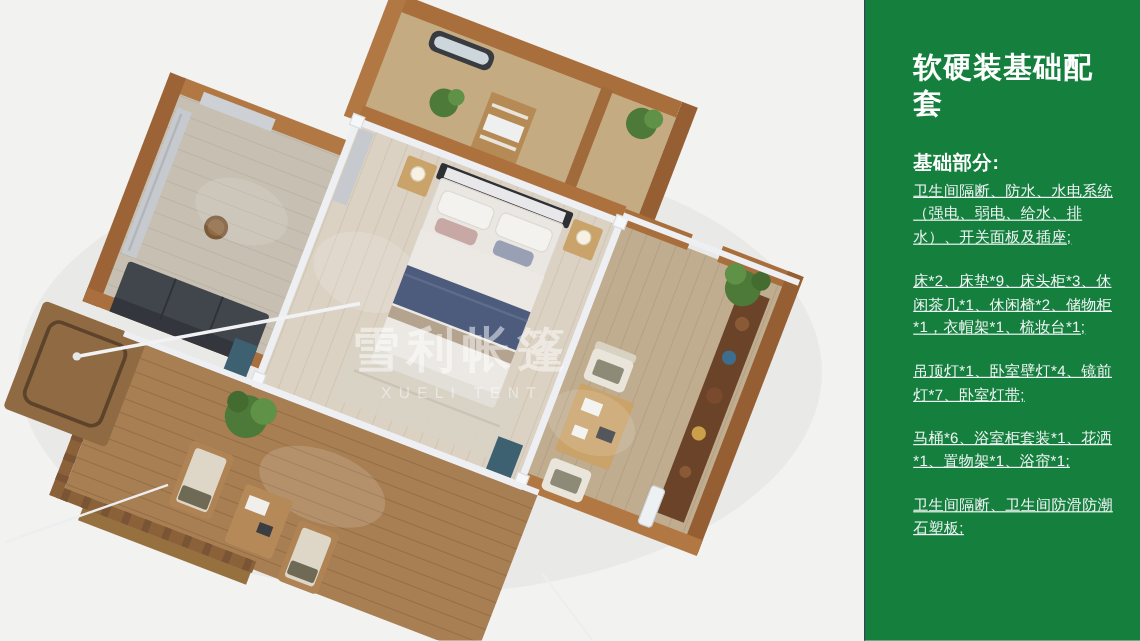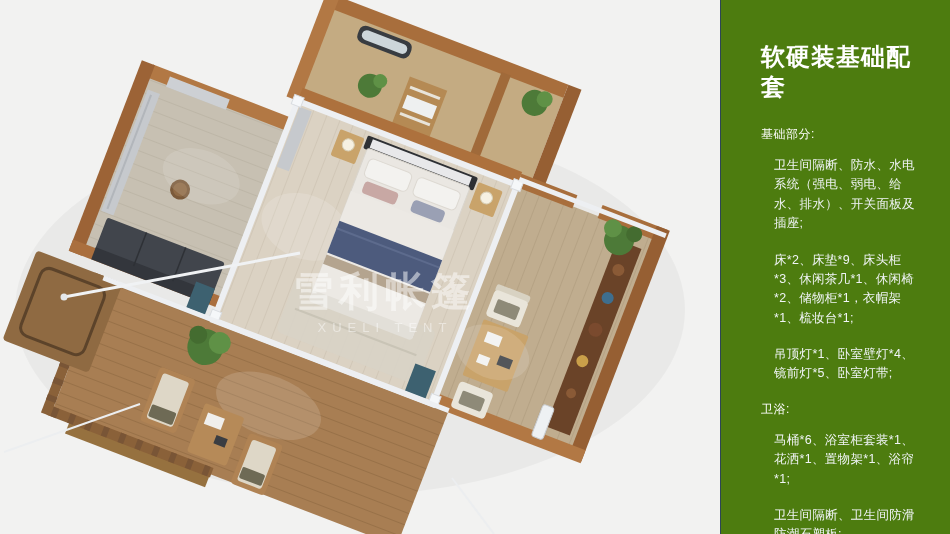--- a/index.html
+++ b/index.html
@@ -17,24 +17,24 @@
     flex:0 0 230px;width:230px;height:534px;background:#3a5568;color:#ffffff;
     box-sizing:border-box;padding:42px 20px 0 22px;
     border-left:1px solid #2e4656;
   }
   .sidebar h1{
     font-size:24px;line-height:1.25;font-weight:700;margin:0 0 24px 0;
     letter-spacing:1px;color:#ffffff;
   }
   .section{margin:0 0 17px 0;}
   .section h2{
-    font-size:12px;font-weight:400;margin:0 0 3px 0;color:#ffffff;letter-spacing:.5px;
+    font-size:16px;font-weight:700;margin:0 0 3px 0;color:#ffffff;letter-spacing:.5px;
   }
   .section p{
-    font-size:12.5px;line-height:1.55;margin:13px;color:#f0f4f6;letter-spacing:.3px;
+    font-size:12.5px;line-height:1.55;margin:0;color:#f0f4f6;letter-spacing:.3px;text-decoration:underline;
   }
   .wm-cn{font-size:40px;font-weight:700;letter-spacing:6px;}
   .wm-en{font-size:13px;letter-spacing:6px;}
 </style>
 </head>
 <body>
 
 <div class="stage">
 
   <div class="canvas-area" style="background: rgb(242, 242, 241);">
@@ -246,38 +246,37 @@
         <line x1="452" y1="478" x2="494" y2="534" stroke="#eceef0" stroke-width="2"></line>
       </g>
 
       <g text-anchor="middle" fill="#ffffff">
         <text x="385" y="305" class="wm-cn" opacity="0.5">雪利帐篷</text>
         <text x="385" y="332" class="wm-en" opacity="0.45">XUELI TENT</text>
       </g>
     </svg>
   </div>
 
-  <div class="sidebar" style="background: #4d7c0f; padding-left: 40px;">
+  <div class="sidebar" style="background: #15803d; padding-left: 40px;">
     <h1>软硬装基础配套</h1>
 
     <div class="section">
       <h2>基础部分:</h2>
       <p>卫生间隔断、防水、水电系统（强电、弱电、给水、排水）、开关面板及插座;</p>
     </div>
 
     <div class="section">
       <p>床*2、床垫*9、床头柜*3、休闲茶几*1、休闲椅*2、储物柜*1，衣帽架*1、梳妆台*1;</p>
     </div>
 
     <div class="section">
-      <p>吊顶灯*1、卧室壁灯*4、镜前灯*5、卧室灯带;</p>
-    </div>
-
-    <div class="section">
-      <h2>卫浴:</h2>
+      <p>吊顶灯*1、卧室壁灯*4、镜前灯*7、卧室灯带;</p>
+    </div>
+
+    <div class="section">
       <p>马桶*6、浴室柜套装*1、花洒*1、置物架*1、浴帘*1;</p>
     </div>
 
     <div class="section">
       <p>卫生间隔断、卫生间防滑防潮石塑板;</p>
     </div>
   </div>
 </div>
 
 </body></html>

